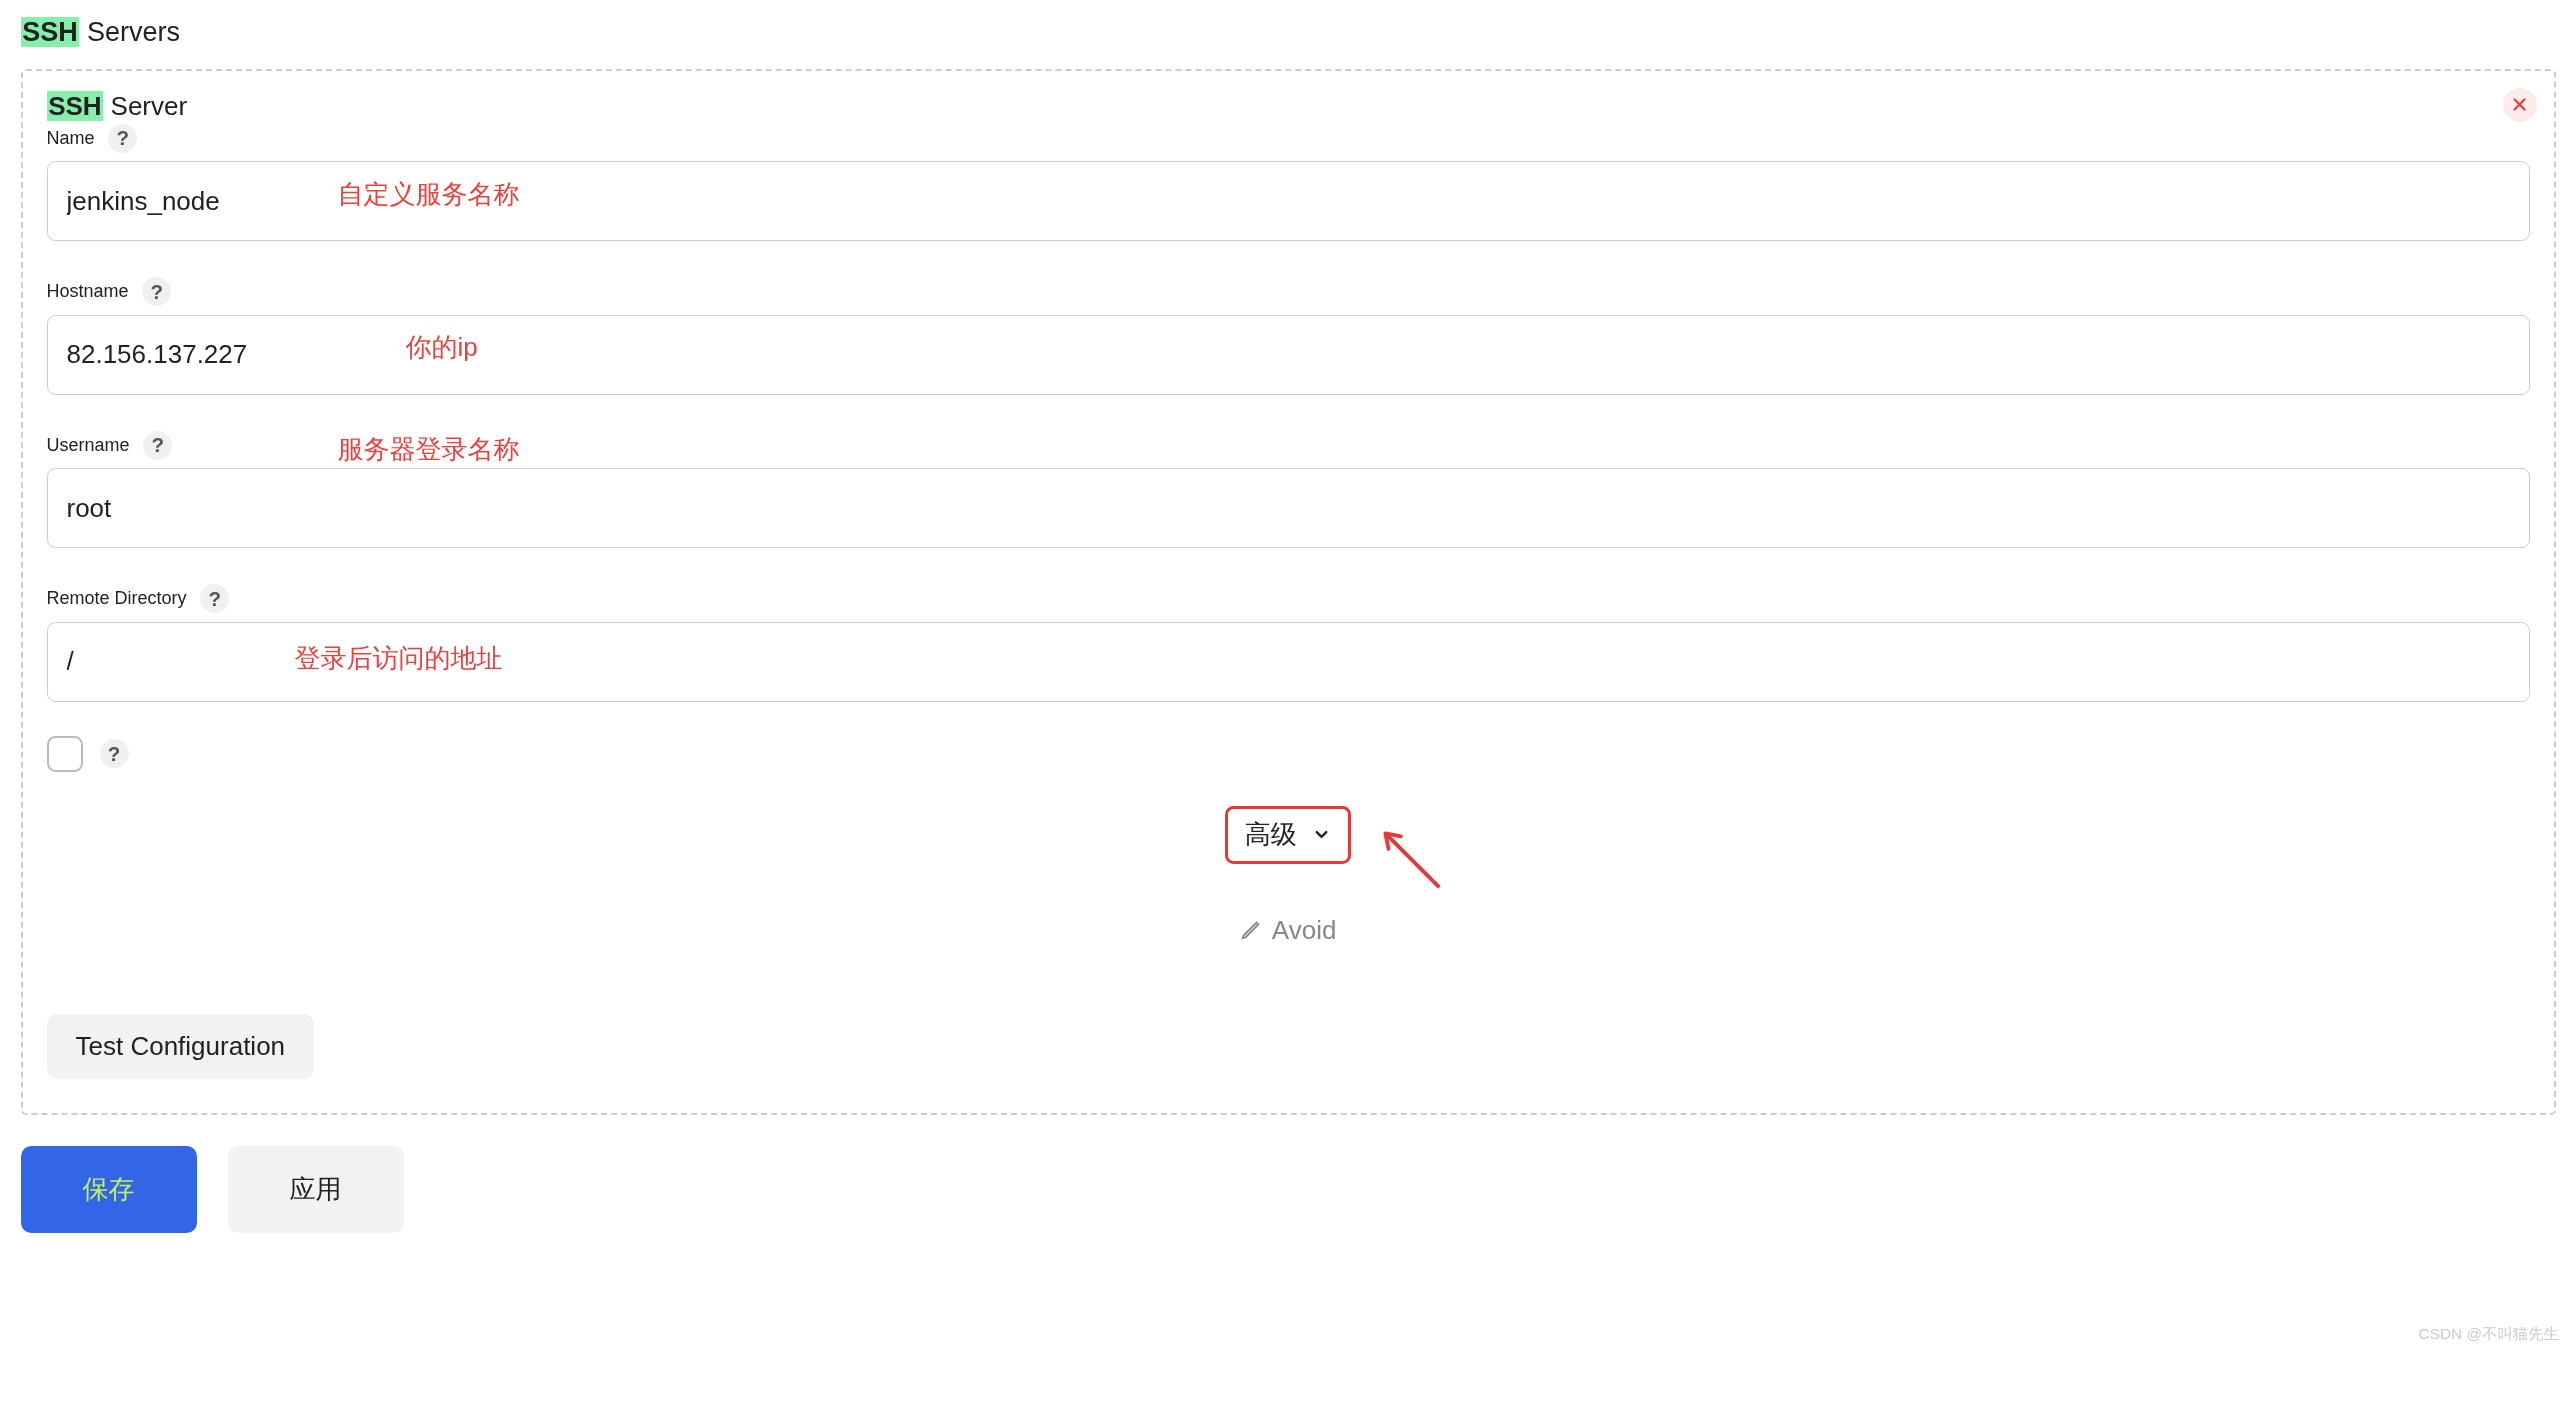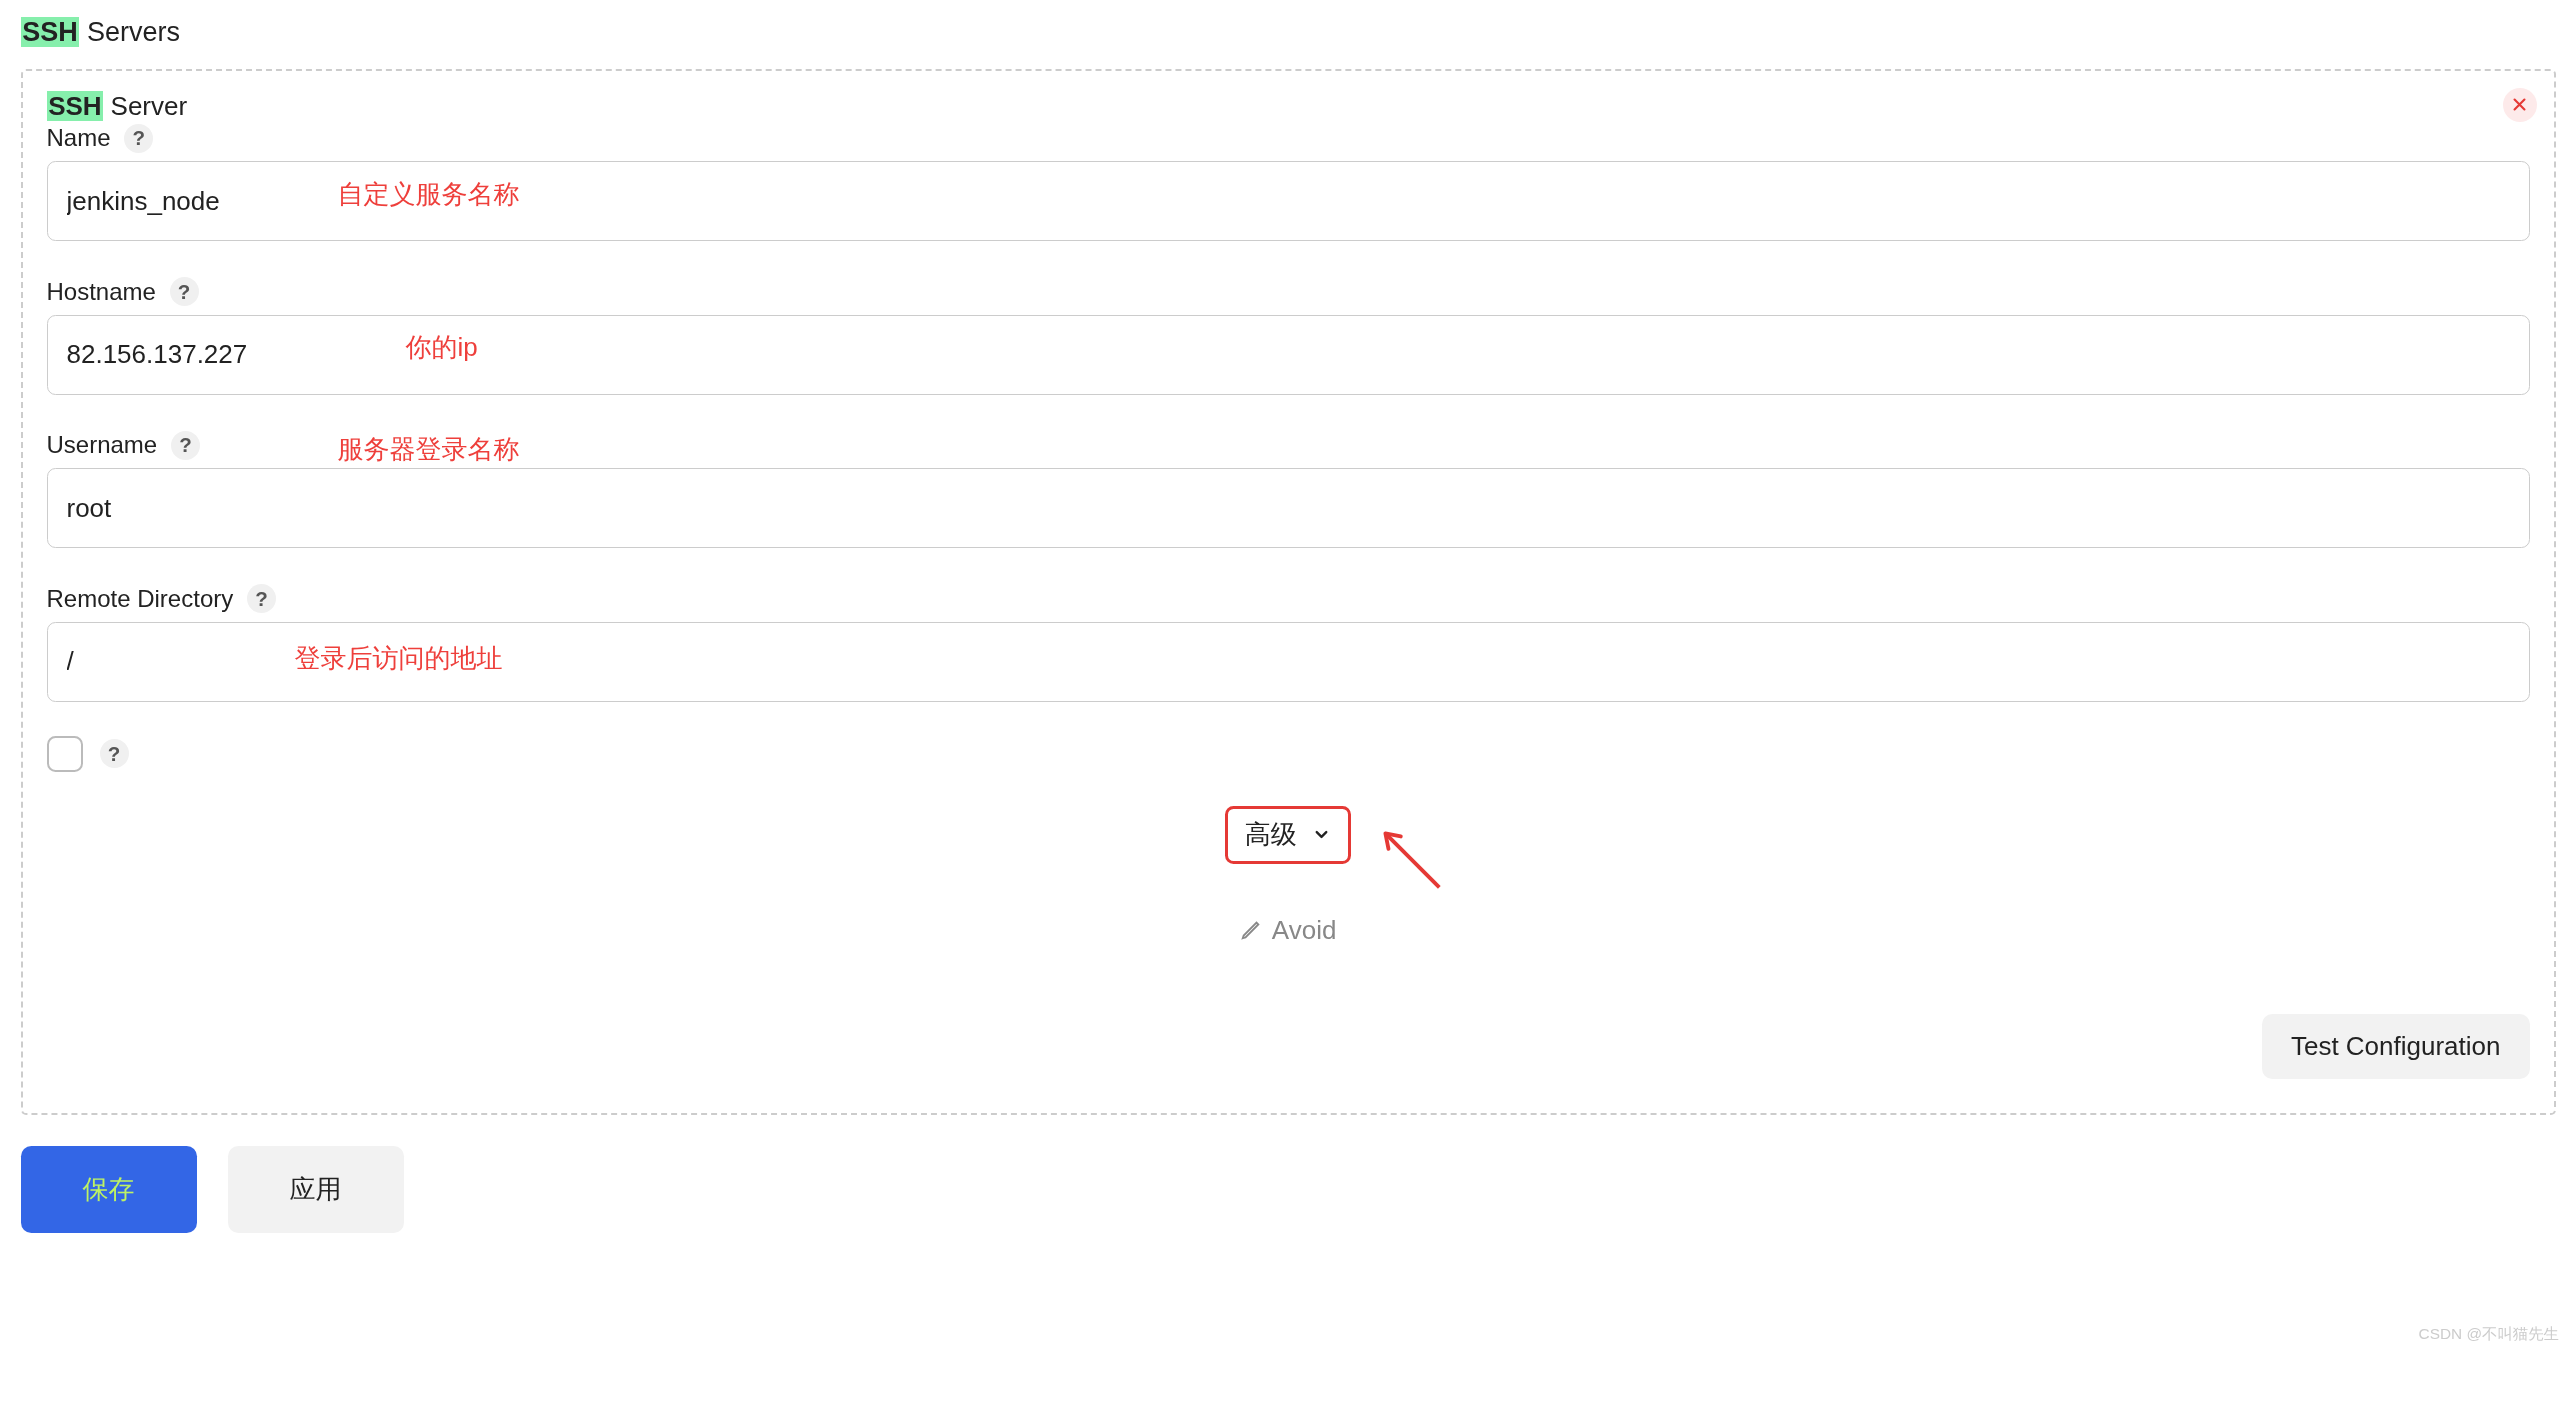--- a/index.html
+++ b/index.html
@@ -47,21 +47,21 @@
       color: #222;
     }
     .field-label-row {
       display: flex;
       align-items: center;
       gap: 13.7px;
       margin-bottom: 8.5px;
       margin-top: 0;
     }
     .field-label-row.mt { margin-top: 36px; }
-    .field-label { font-size: 24px; color: #222; }
+    .field-label { font-size: 18px; color: #222; }
     .help-circle {
       width: 29px; height: 29px;
       border-radius: 50%;
       background: #f0f0f0;
       color: #555;
       display: inline-flex;
       align-items: center;
       justify-content: center;
       font-size: 20.5px;
       font-weight: 600;
@@ -127,21 +127,20 @@
       display: inline-flex;
       align-items: center;
       gap: 10.3px;
       color: #888;
       font-size: 26px;
     }
     .edited svg { width: 22px; height: 22px; stroke: #888; }
     .test-row {
       margin-top: 68px;
       display: flex;
-      justify-content: flex-end;
     }
     .test-btn {
       background: #f2f2f2;
       border: none;
       border-radius: 10.3px;
       padding: 17px 29px;
       font-size: 26px;
       color: #222;
       cursor: pointer;
     }

